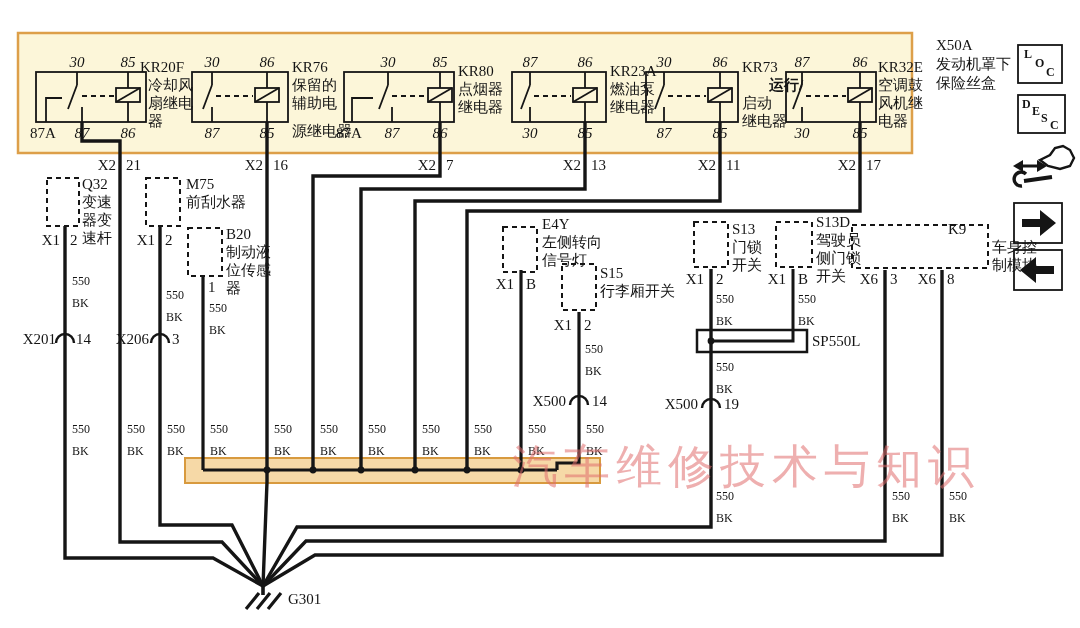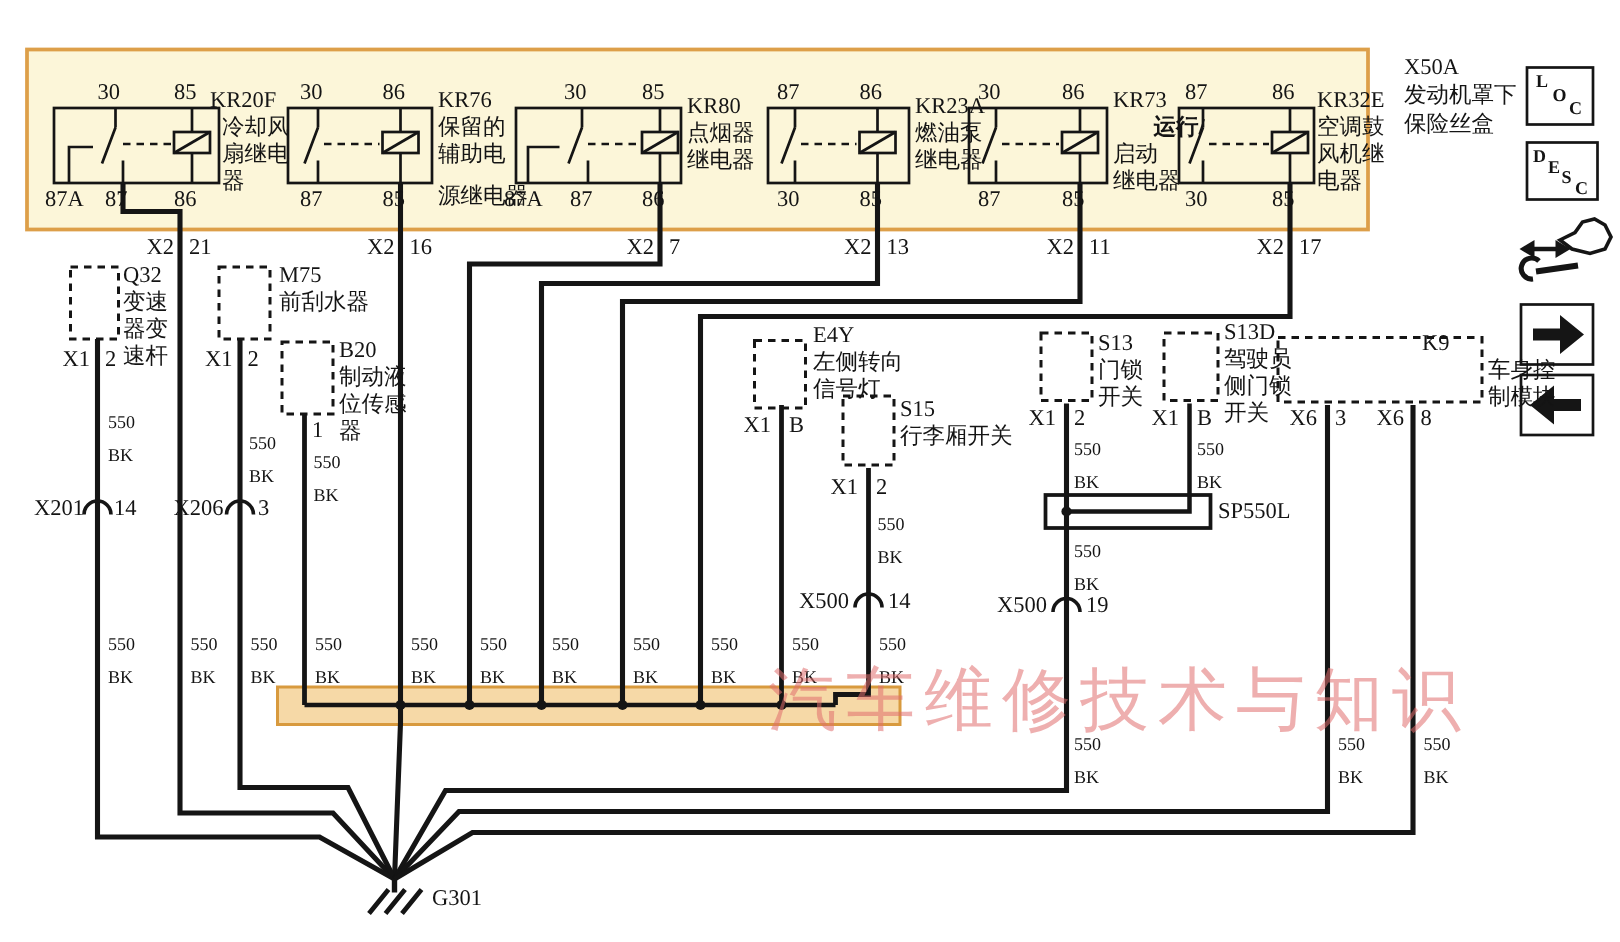--- a/index.html
+++ b/index.html
@@ -1,20 +1,20 @@
 <!DOCTYPE html>
 <html><head>
 <meta charset="utf-8">
 <style>
   html,body{margin:0;padding:0;background:#fff;}
   .stage{position:relative;width:1080px;height:628px;background:#ffffff;overflow:hidden;
          font-family:"Liberation Serif",serif;}
   svg.wires{position:absolute;left:0;top:0;}
   .t{position:absolute;font:15px "Liberation Serif",serif;color:#141414;white-space:nowrap;line-height:18px;}
-  .pin{width:24px;}
+  .pin{width:24px;text-align:center;font-style:italic;}
   .ra{text-align:right;}
   .wl{line-height:22px;font-size:12px;}
   .code{font-size:15px;}
   .wm{position:absolute;left:512px;top:436px;font-size:46px;letter-spacing:6px;
       color:rgba(224,110,110,0.55);font-family:"Liberation Serif",serif;z-index:5;}
   .iconletter{position:absolute;font:bold 12px "Liberation Serif",serif;color:#141414;}
 </style>
 </head>
 <body>
 

